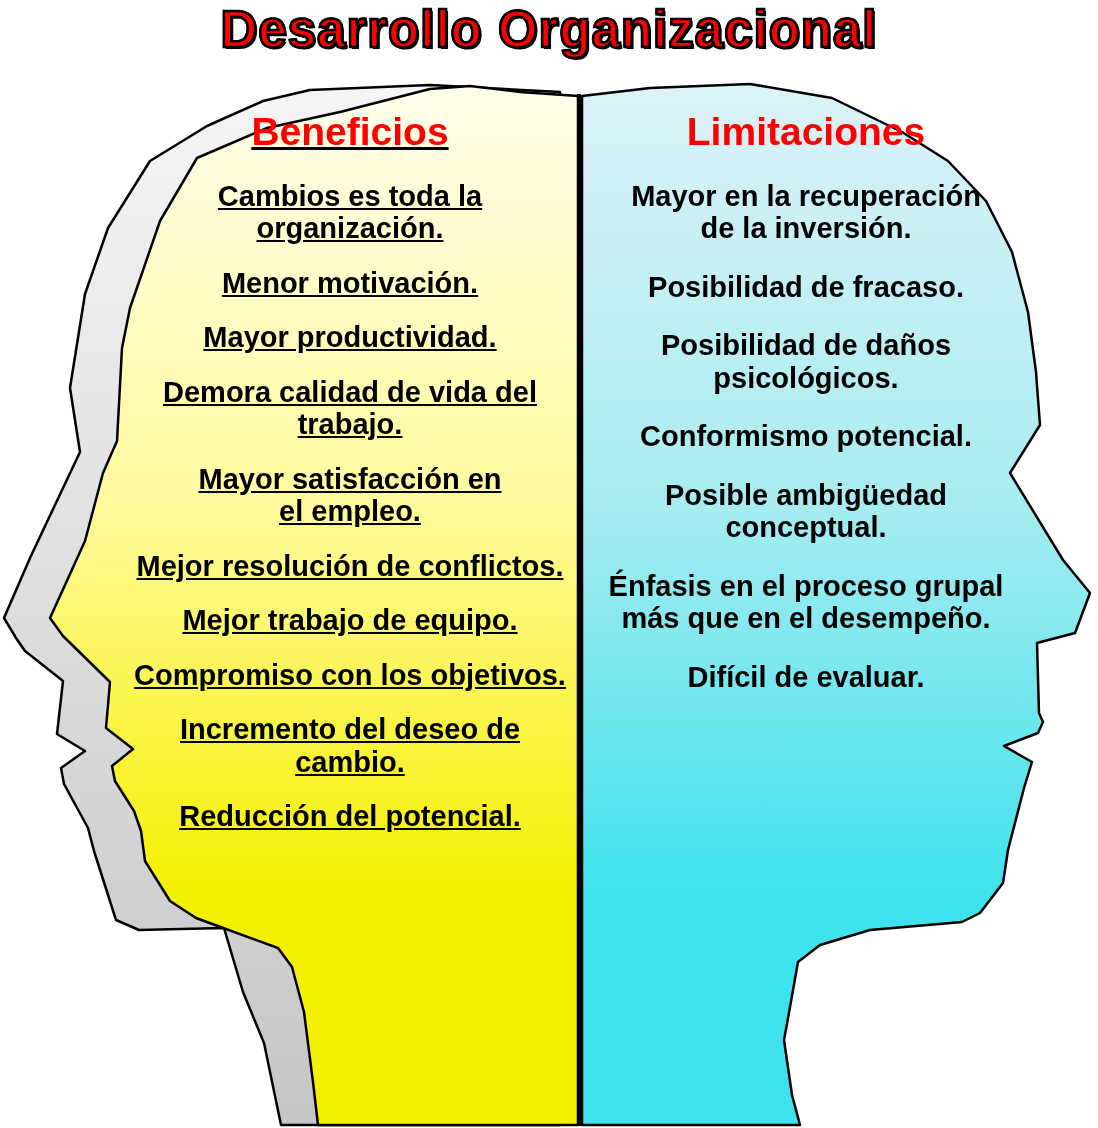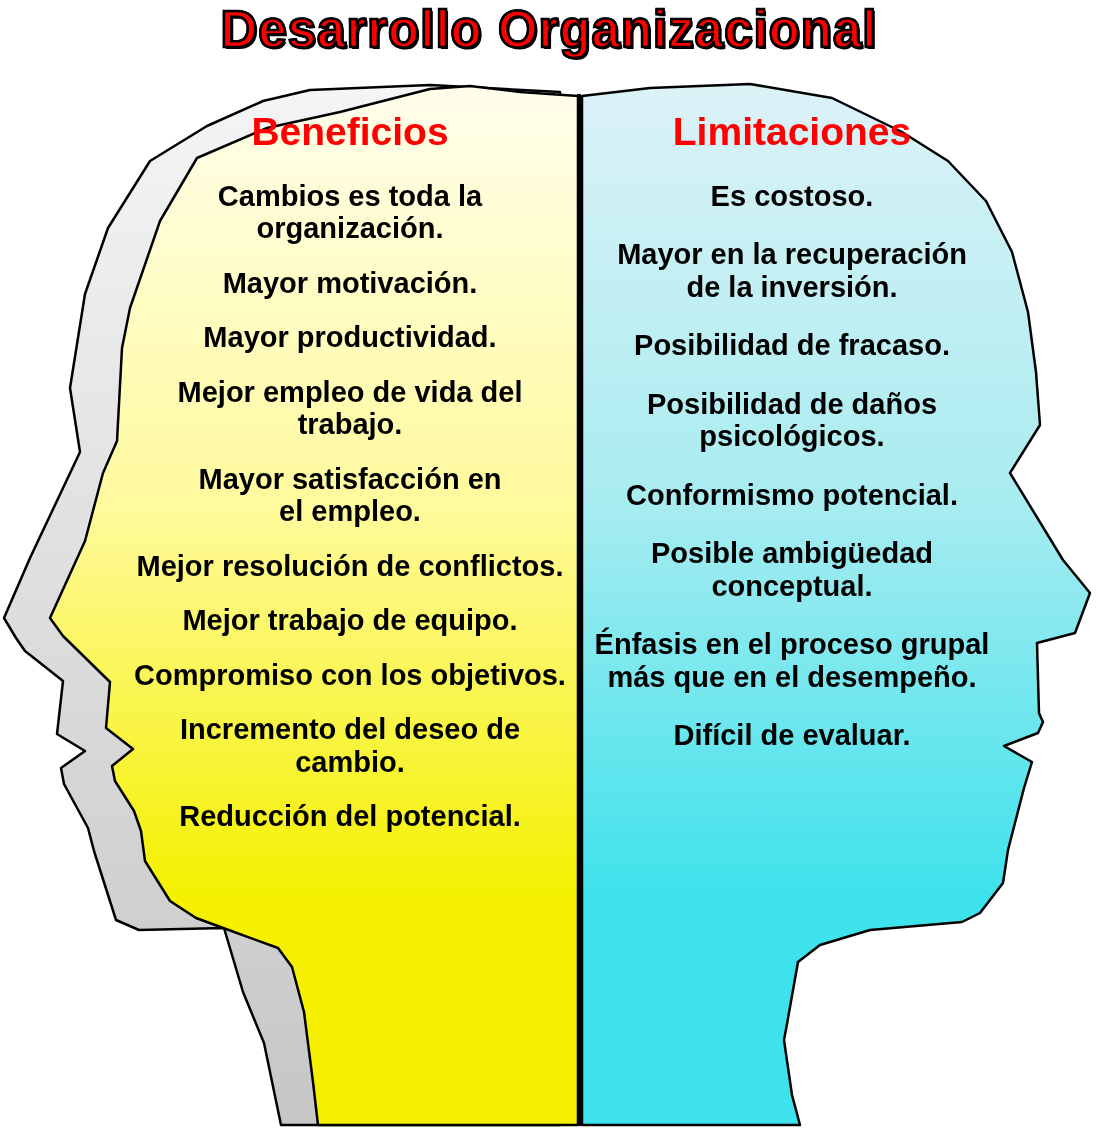--- a/index.html
+++ b/index.html
@@ -21,22 +21,22 @@
                 -1px -1px 0 var(--outline-black,#000),
                 1px -1px 0 var(--outline-black,#000),
                 -1px 1px 0 var(--outline-black,#000);
   }
   .panel{position:absolute;text-align:center;}
   .panel-heading{
     font-size:39px;font-weight:bold;
     color:var(--heading-red,#f00);
     margin:0 0 26px 0;
   }
-  .panel-left{left:105px;top:110px;width:490px;}
-  .panel-right{left:586px;top:110px;width:412px;}
+  .panel-left{left:105px;top:110px;width:490px;text-decoration:underline;}
+  .panel-right{left:600px;top:110px;width:412px;}
   .item{
     font-size:29px;font-weight:bold;line-height:1.12;
     color:var(--text-black,#000);
     white-space:pre-line;
     margin:0 0 22px 0;
   }
   .panel-right .item{margin-bottom:26px;}
 </style>
 </head>
 <body>
@@ -72,39 +72,38 @@
     <rect x="577" y="94" width="4" height="1032" fill="#000"></rect>
   </svg>
 
   <div class="page-title">Desarrollo Organizacional</div>
 
   <div class="panel panel-left">
     <div class="panel-heading">Beneficios</div>
     <div>
         <div class="item">Cambios es toda la
 organización.</div>
-        <div class="item">Mayor motivación.</div>
+        <div class="item">Menor motivación.</div>
         <div class="item">Mayor productividad.</div>
-        <div class="item">Mejor empleo de vida del
+        <div class="item">Demora calidad de vida del
 trabajo.</div>
         <div class="item">Mayor satisfacción en
 el empleo.</div>
         <div class="item">Mejor resolución de conflictos.</div>
         <div class="item">Mejor trabajo de equipo.</div>
         <div class="item">Compromiso con los objetivos.</div>
         <div class="item">Incremento del deseo de
 cambio.</div>
         <div class="item">Reducción del potencial.</div>
       </div>
   </div>
 
   <div class="panel panel-right">
     <div class="panel-heading">Limitaciones</div>
     <div>
-        <div class="item">Es costoso.</div>
         <div class="item">Mayor en la recuperación
 de la inversión.</div>
         <div class="item">Posibilidad de fracaso.</div>
         <div class="item">Posibilidad de daños
 psicológicos.</div>
         <div class="item">Conformismo potencial.</div>
         <div class="item">Posible ambigüedad
 conceptual.</div>
         <div class="item">Énfasis en el proceso grupal
 más que en el desempeño.</div>

